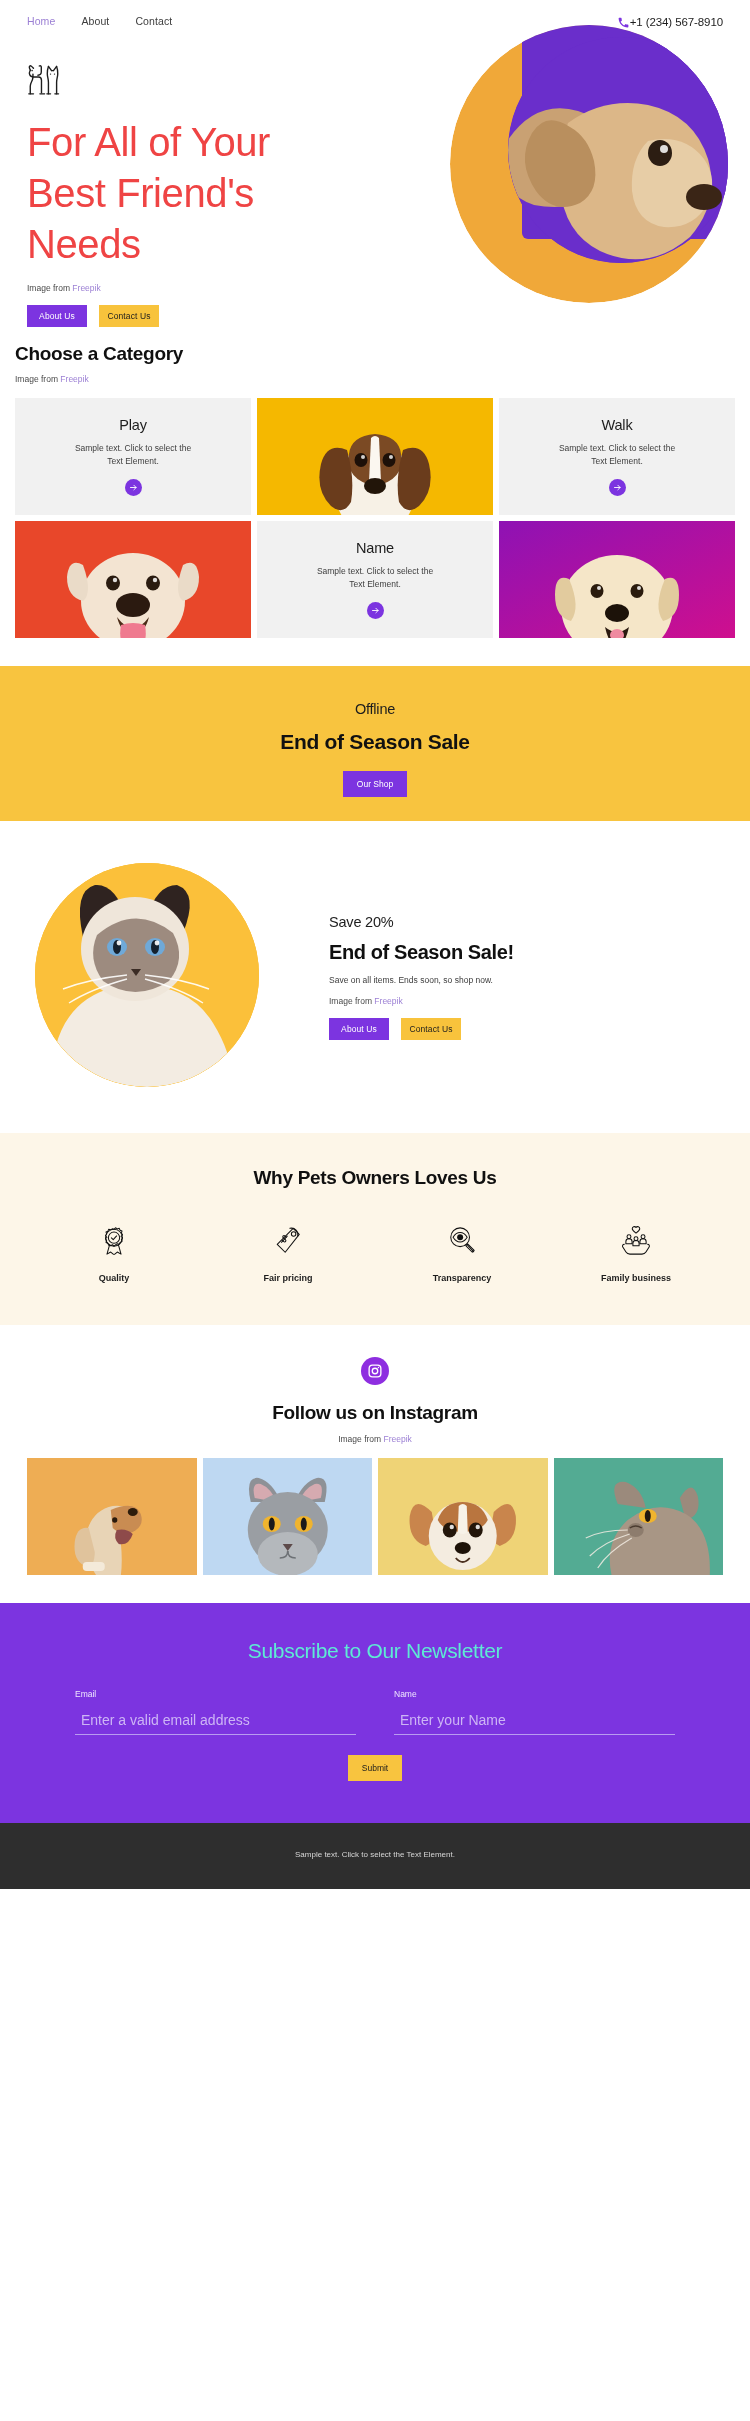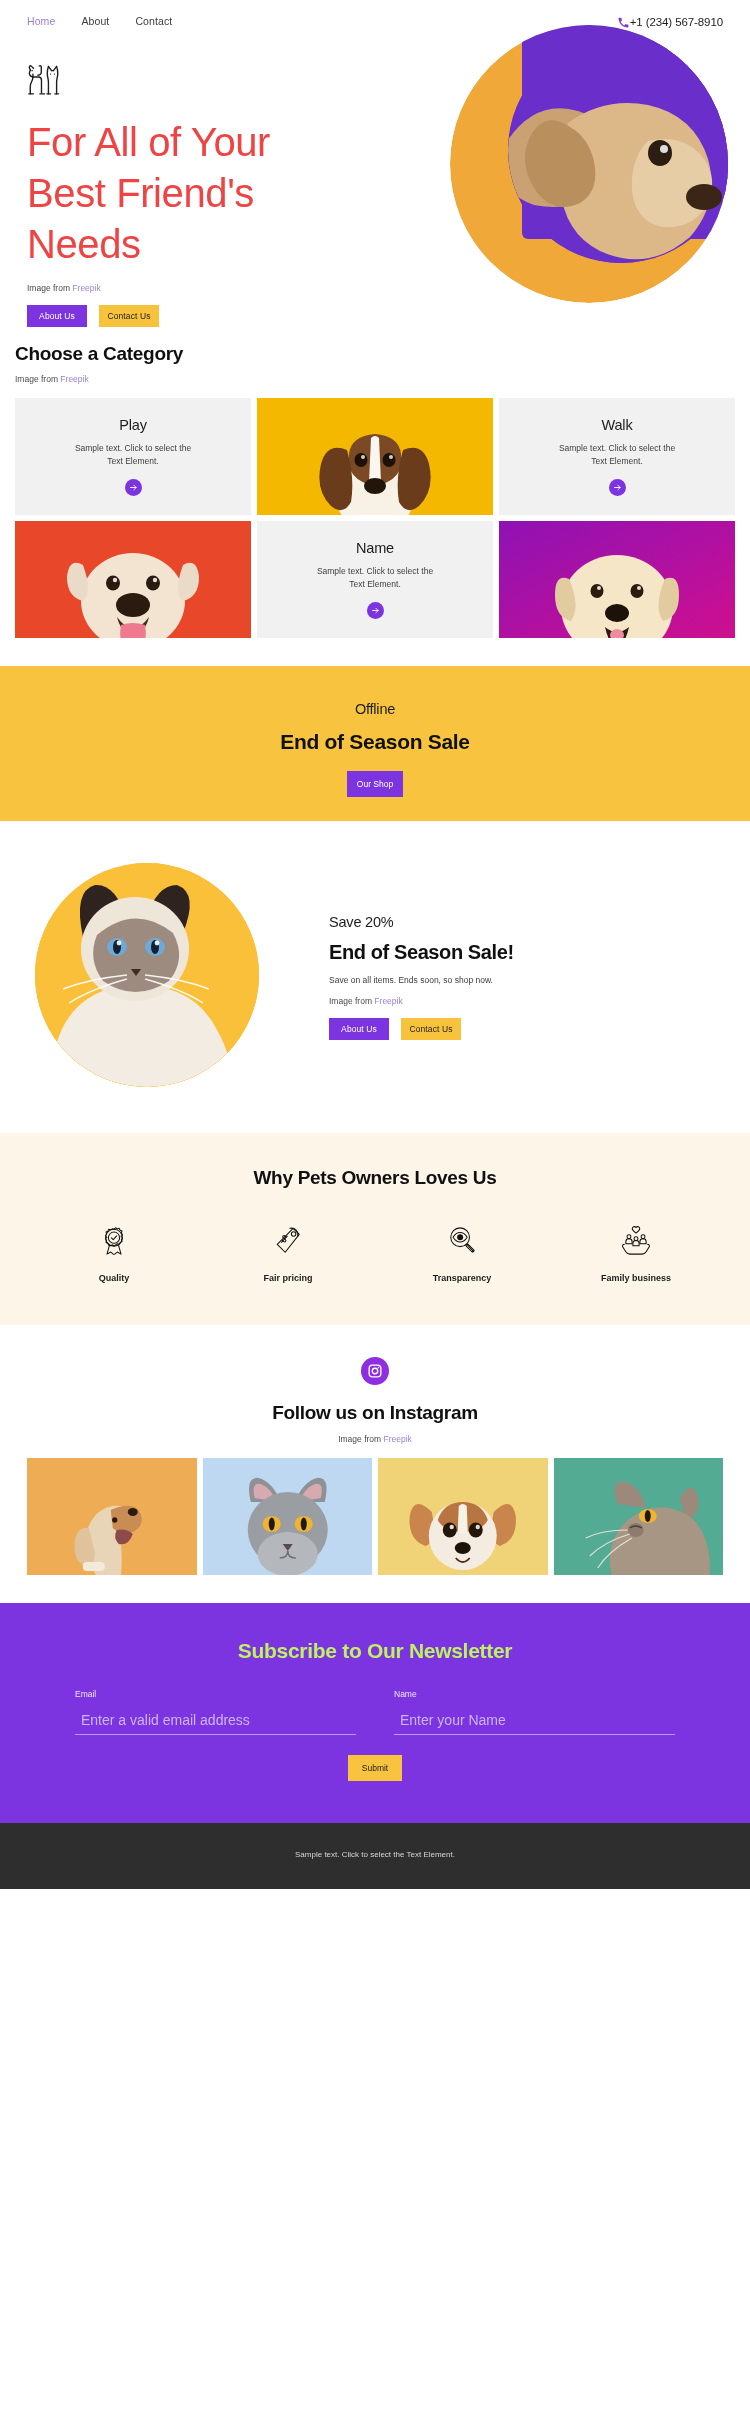--- a/index.html
+++ b/index.html
@@ -93,21 +93,21 @@
   .sale-banner {
     margin-top:28px; background:#f8c43f; padding:35px 0 24px;
     text-align:center;
   }
   .sale-kicker { font-size:14.5px; color:#1d1d1d; font-weight:400; letter-spacing:-.2px; }
   .sale-title {
     font-size:21px; font-weight:700; color:#111; margin-top:13px; letter-spacing:-.3px;
   }
   .sale-btn {
     margin-top:17px; background:#7c34e0; color:#fff; border:none; cursor:pointer;
-    font-family:inherit; font-size:8.5px; padding:8px 0; width:56px;
+    font-family:inherit; font-size:8.5px; padding:8px 0; width:64px;
   }
 
   
   .promo { display:flex; align-items:center; padding:42px 27px 46px; gap:32px; }
   .promo-art {
     width:270px; height:224px; position:relative; flex:none;
   }
   .promo-circle {
     position:absolute; left:8px; top:0; width:224px; height:224px;
     border-radius:50%; background:#fbc03a; overflow:hidden;
@@ -146,21 +146,21 @@
   }
   .insta-credit { font-size:8.5px; color:#4a4a4a; margin-top:10px; }
   .insta-credit a { color:#9b7fd4; text-decoration:none; }
   .insta-grid {
     margin-top:14px; display:grid; grid-template-columns:repeat(4,1fr); gap:6px;
   }
   .insta-cell { height:117px; overflow:hidden; position:relative; }
 
   
   .news { margin-top:28px; background:#7c34e0; padding:36px 75px 42px; text-align:center; }
-  .news-title { font-size:21px; font-weight:700; color:#bef264; letter-spacing:-.3px; }
+  .news-title { font-size:21px; font-weight:400; color:#5eead4; letter-spacing:-.3px; }
   .news-fields {
     margin-top:26px; display:grid; grid-template-columns:1fr 1fr; gap:38px; text-align:left;
   }
   .news-label { font-size:8.5px; color:#f0e6ff; display:block; }
   .news-input {
     margin-top:9px; width:100%; background:transparent; border:none;
     border-bottom:1px solid #b99bf0; color:#ffffff; font-family:inherit;
     font-size:14px; padding:4px 6px 6px; outline:none;
   }
   .news-input::placeholder { color:#cdb5f5; }

